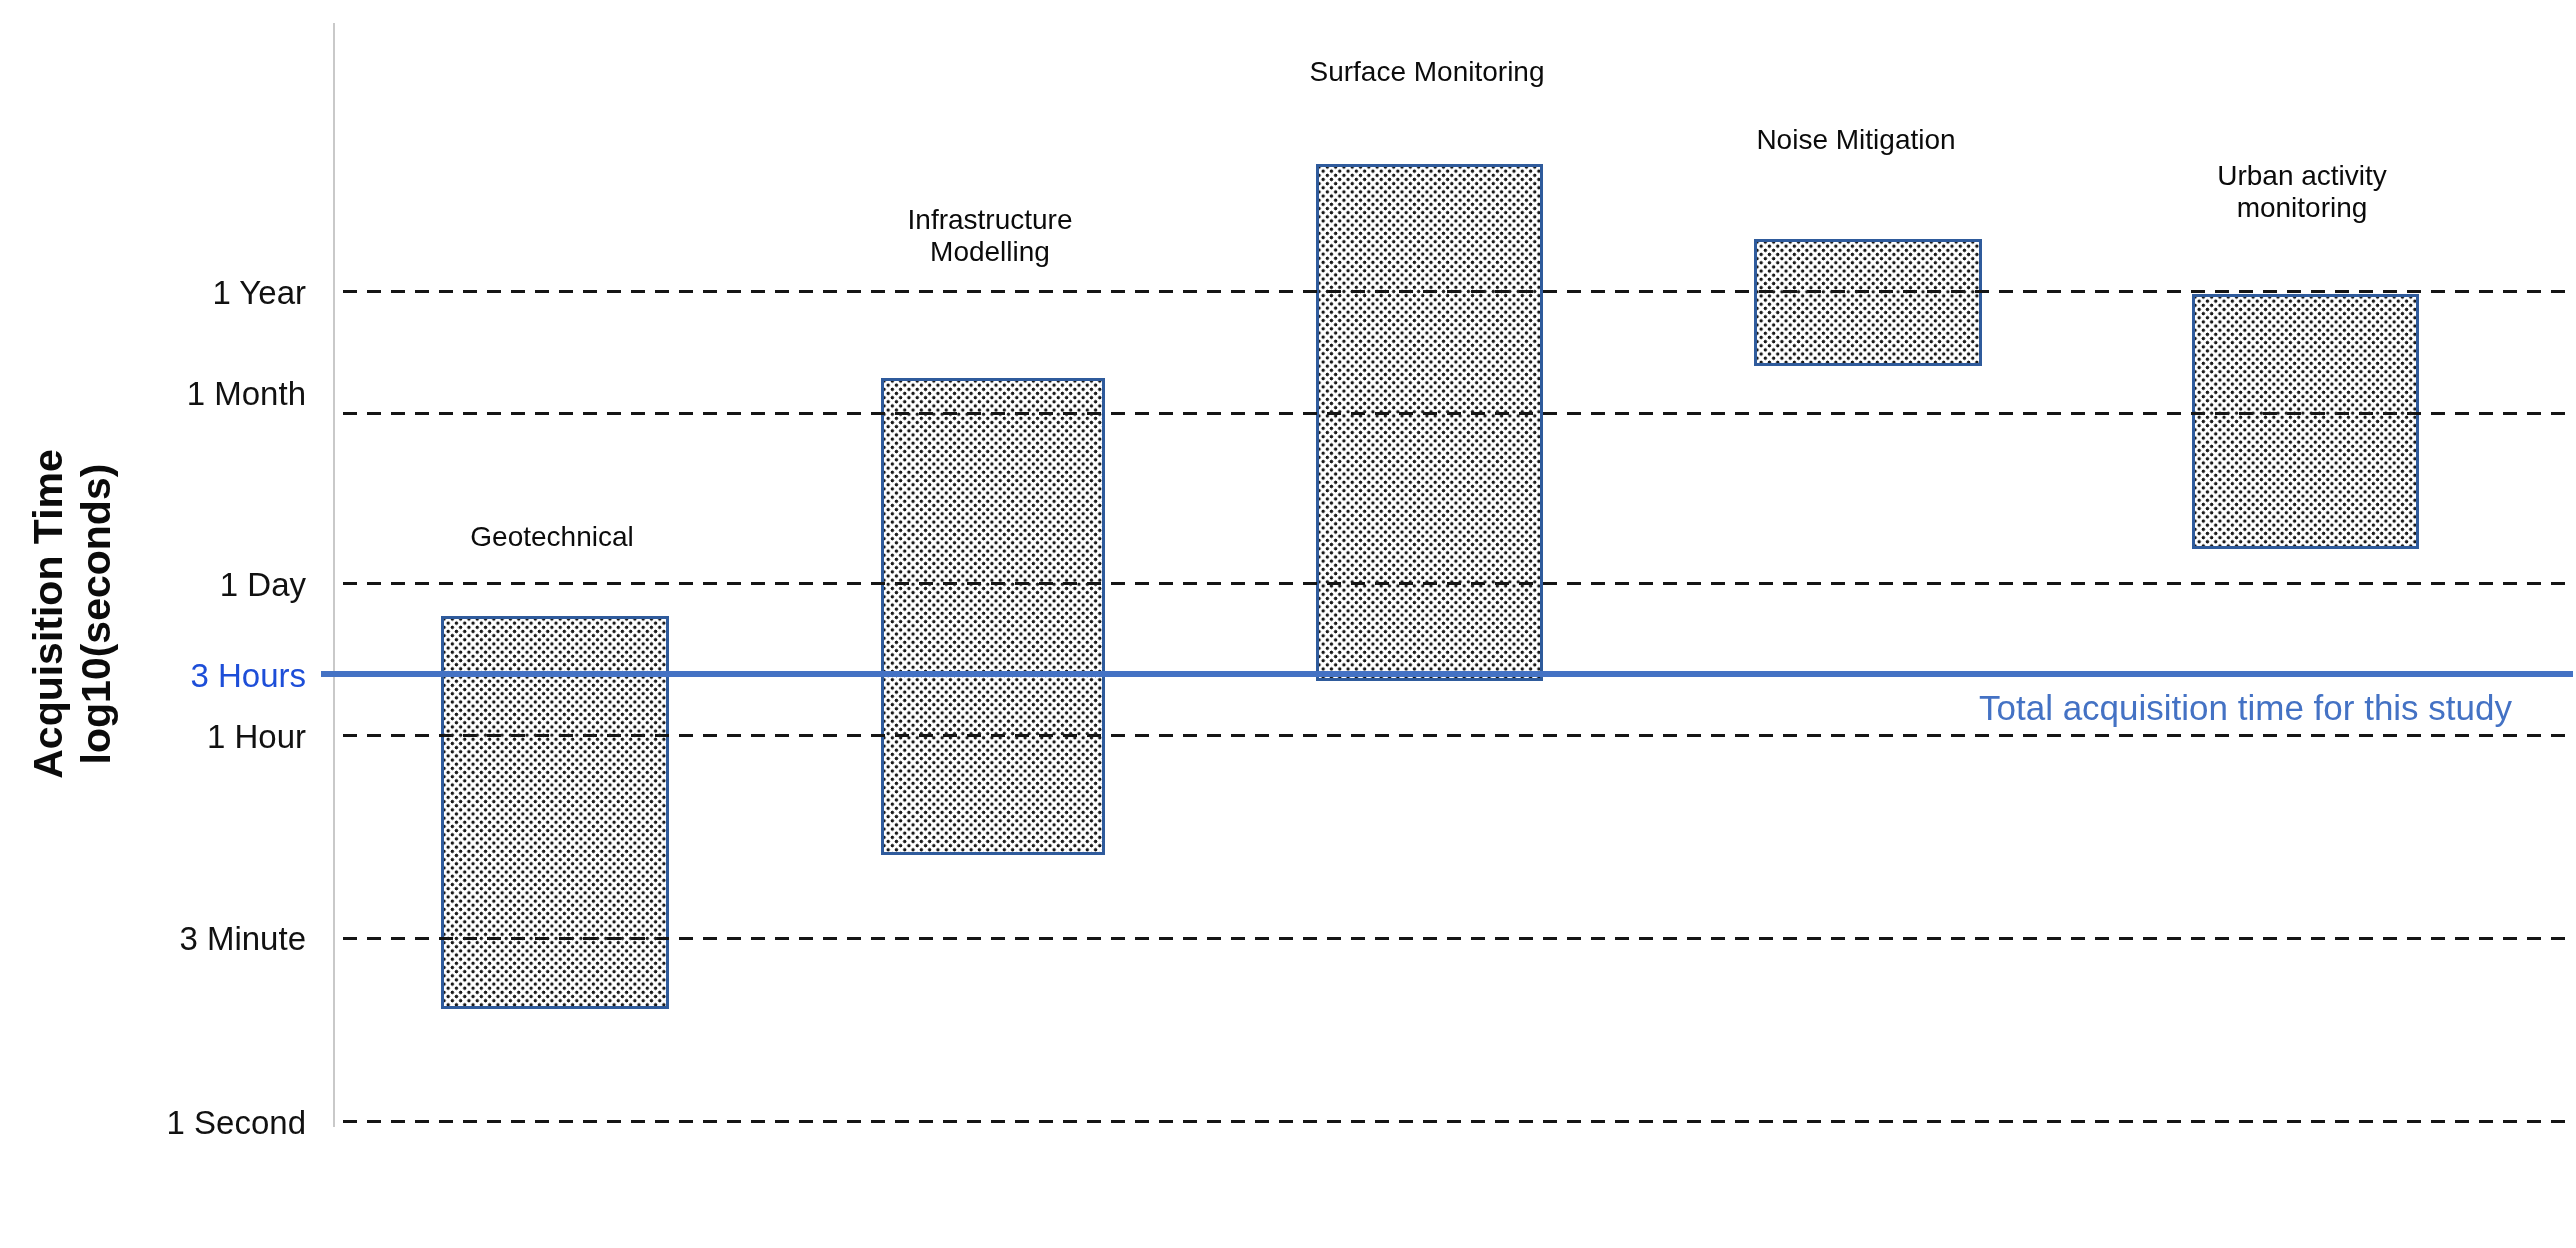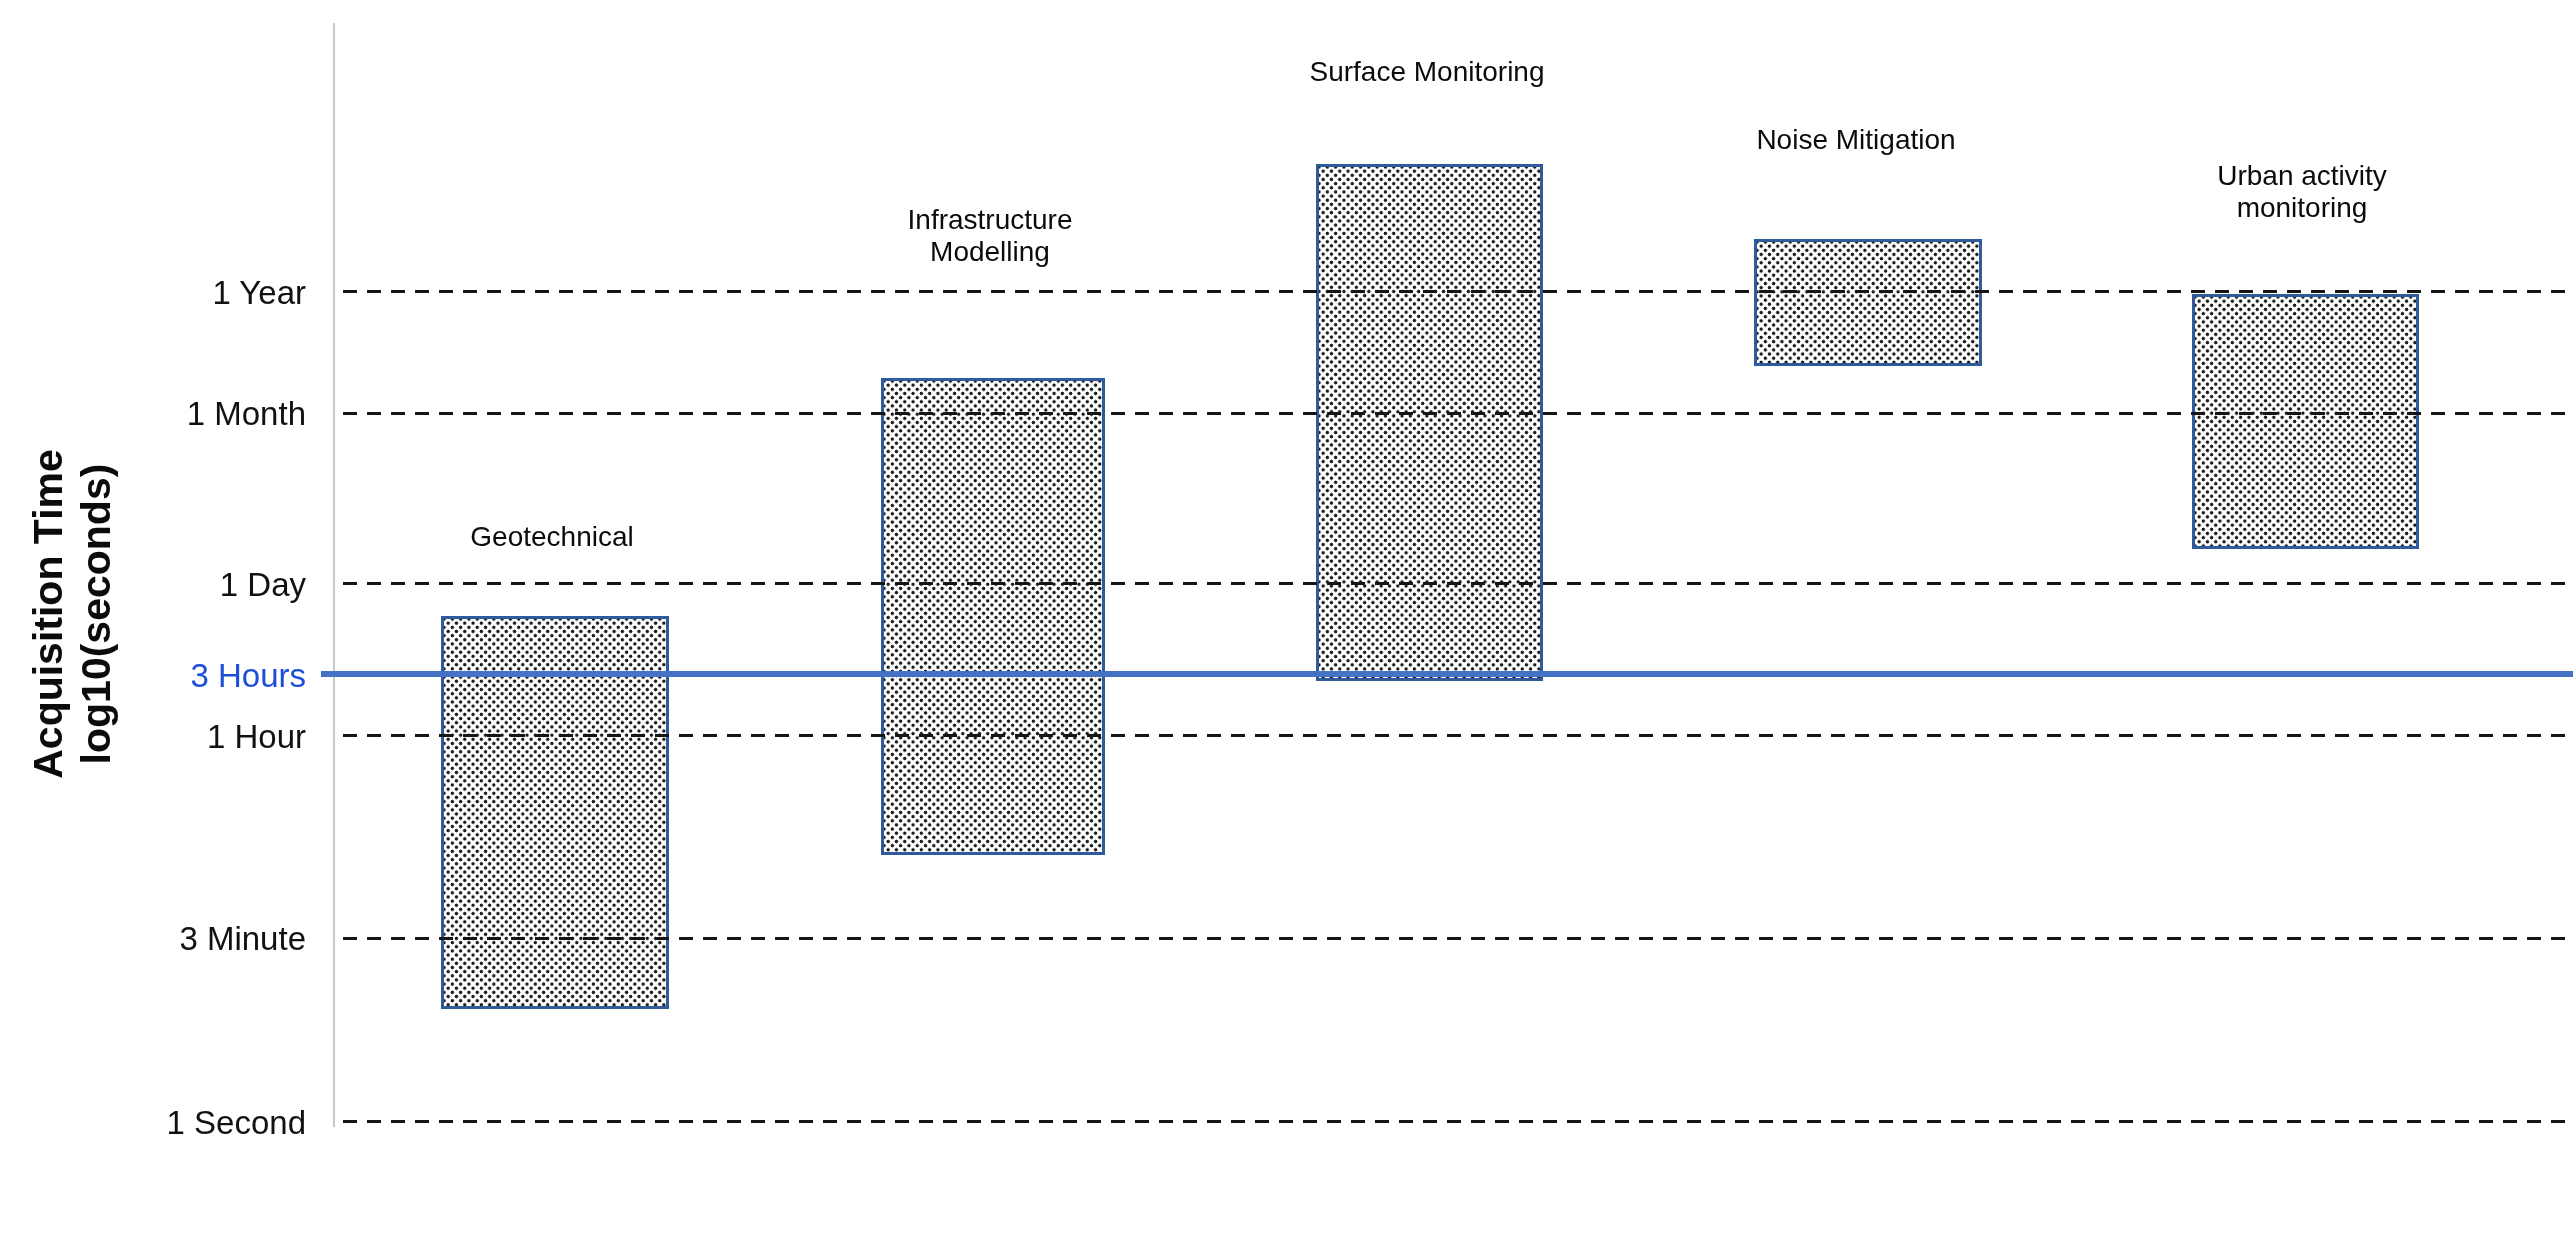--- a/index.html
+++ b/index.html
@@ -57,33 +57,34 @@
     </div>
   <div id="bars">
       <div class="bar" style="left: 441px; width: 222px; top: 616px; height: 387px; border: 3.8px solid rgb(47, 91, 156);"></div>
       <div class="bar" style="left: 881px; width: 218px; top: 378px; height: 471px; border: 3.8px solid rgb(47, 91, 156);"></div>
       <div class="bar" style="left: 1316px; width: 221px; top: 164px; height: 511px; border: 3.8px solid rgb(47, 91, 156);"></div>
       <div class="bar" style="left: 1754px; width: 222px; top: 239px; height: 121px; border: 3.8px solid rgb(47, 91, 156);"></div>
       <div class="bar" style="left: 2192px; width: 221px; top: 294px; height: 249px; border: 3.8px solid rgb(47, 91, 156);"></div>
     </div>
   <div id="ticklabels">
       <div class="tick-label" style="right: 2270px; top: 292px;">1 Year</div>
-      <div class="tick-label" style="right: 2270px; top: 413px;">1 Month</div>
+      <div class="tick-label" style="right: 2270px; top: 393px;">1 Month</div>
       <div class="tick-label" style="right: 2270px; top: 584px;">1 Day</div>
       <div class="tick-label" style="right: 2270px; top: 736px;">1 Hour</div>
       <div class="tick-label" style="right: 2270px; top: 938px;">3 Minute</div>
       <div class="tick-label" style="right: 2270px; top: 1122px;">1 Second</div>
       <div class="tick-label" style="right: 2270px; top: 675px; color: #1d4ed8;">3 Hours</div>
     </div>
   <div id="catlabels">
       <div class="cat-label" style="left: 552px; top: 537px;">Geotechnical</div>
       <div class="cat-label" style="left: 990px; top: 236px;">Infrastructure
 Modelling</div>
       <div class="cat-label" style="left: 1427px; top: 72px;">Surface Monitoring</div>
       <div class="cat-label" style="left: 1856px; top: 140px;">Noise Mitigation</div>
       <div class="cat-label" style="left: 2302px; top: 192px;">Urban activity
 monitoring</div>
     </div>
   <div class="refline" style="left: 321px; width: 2252px; top: 671px; background: rgb(68, 114, 196);"></div>
+  <div class="annotation" style="right: 64px; top: 707px; color: rgb(68, 114, 196);">Total acquisition time for this study</div>
   <div class="axis-title-y" style="left: 72px; top: 614px;">Acquisition Time
 log10(seconds)</div>
 </div>
 
 
 </body></html>

